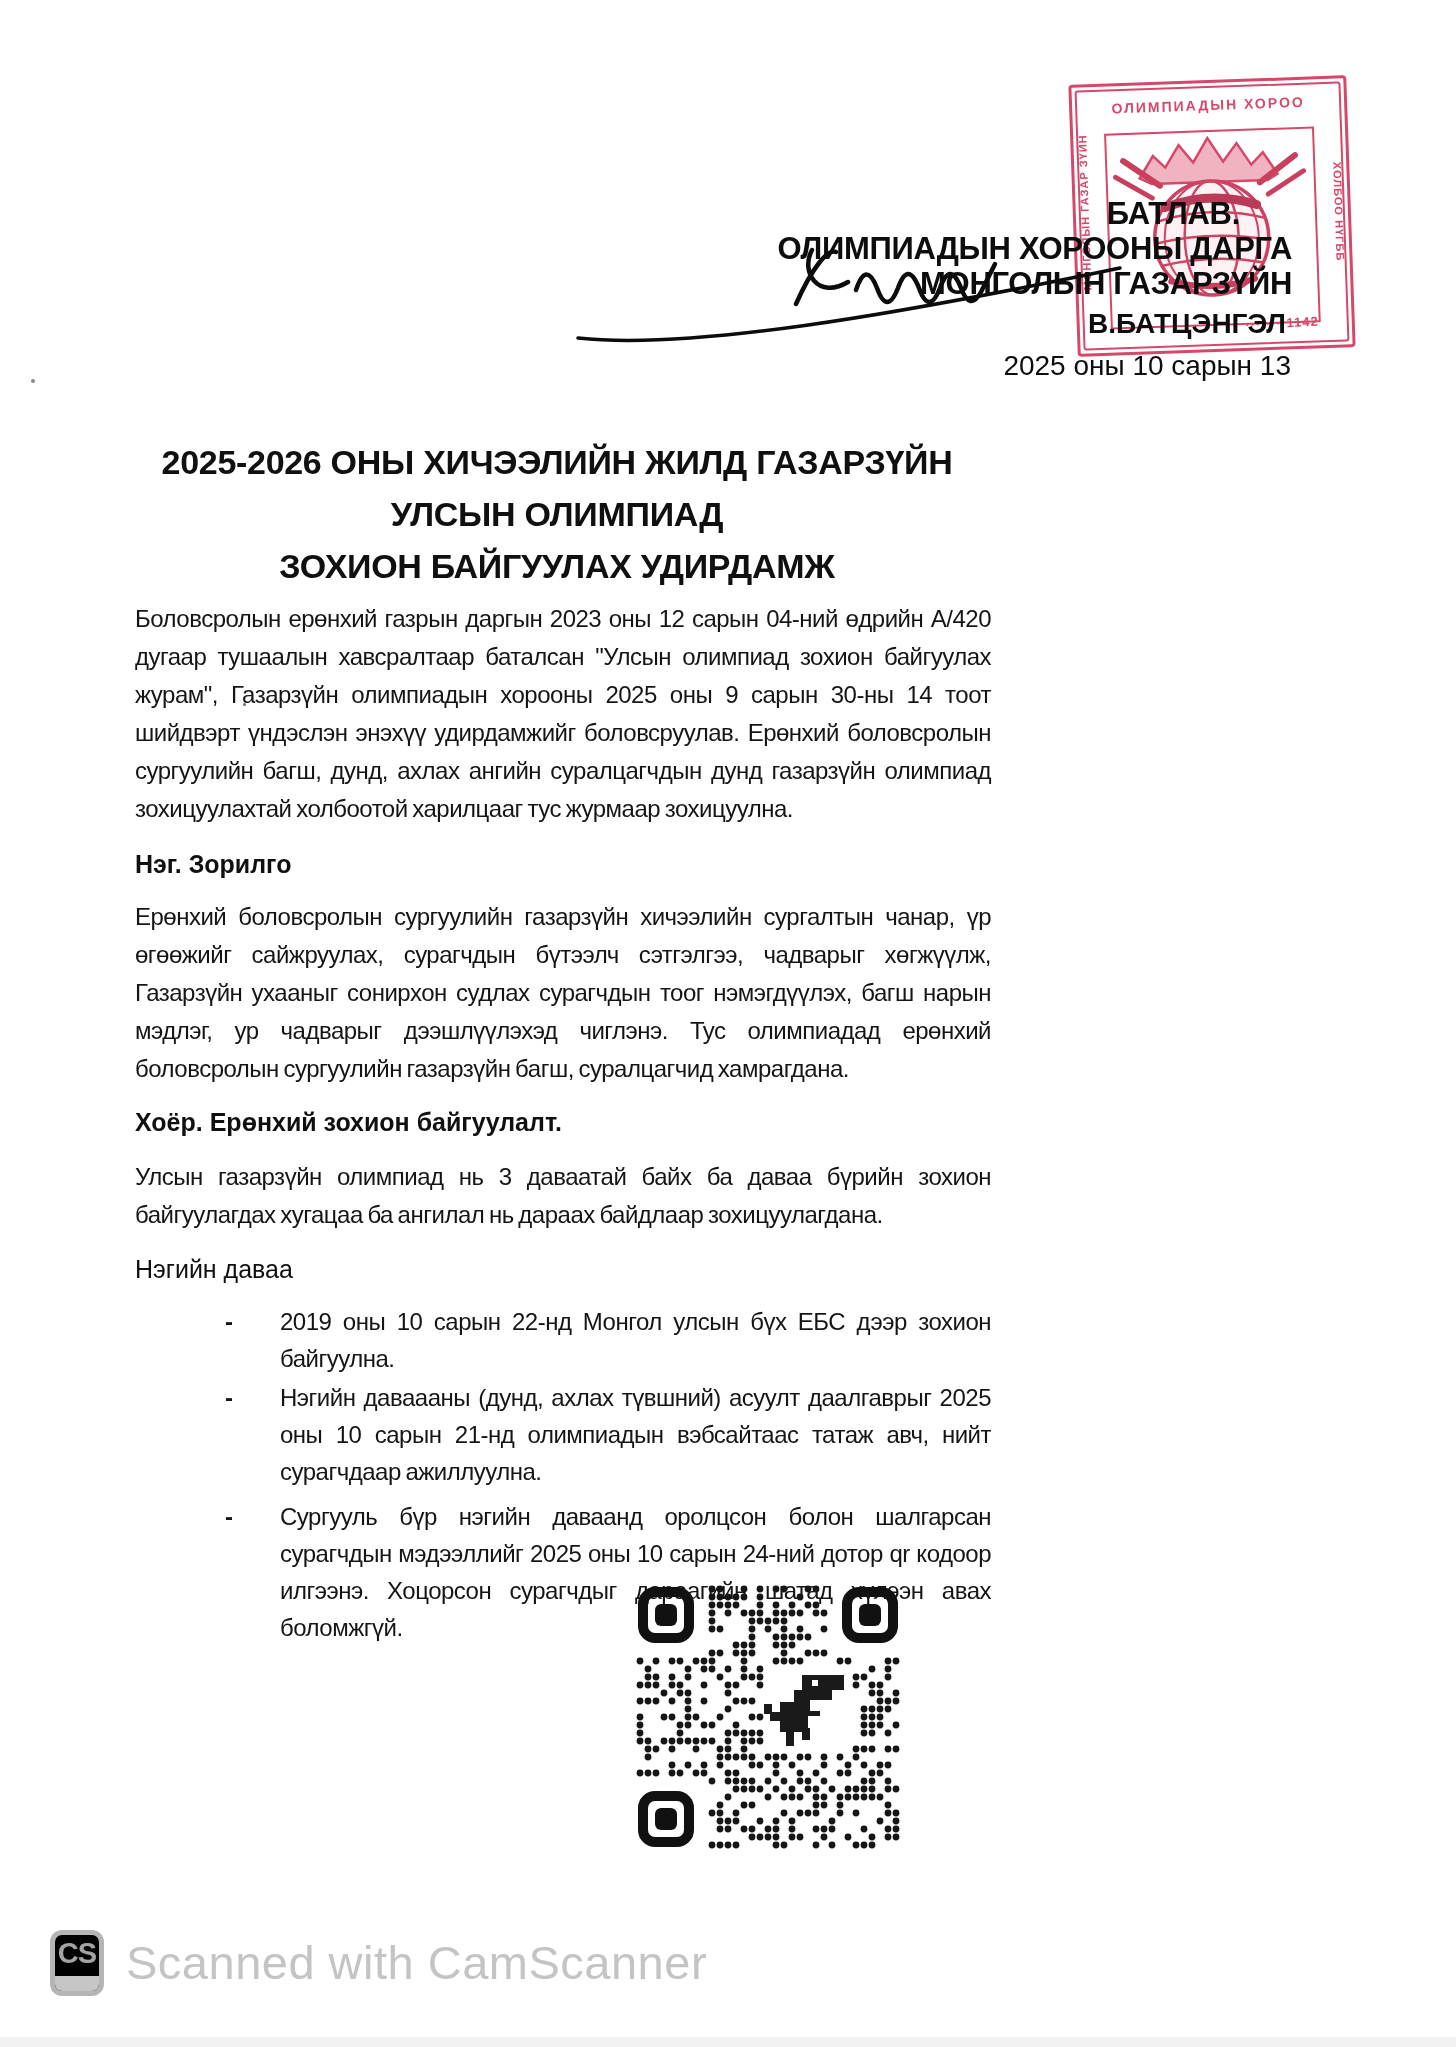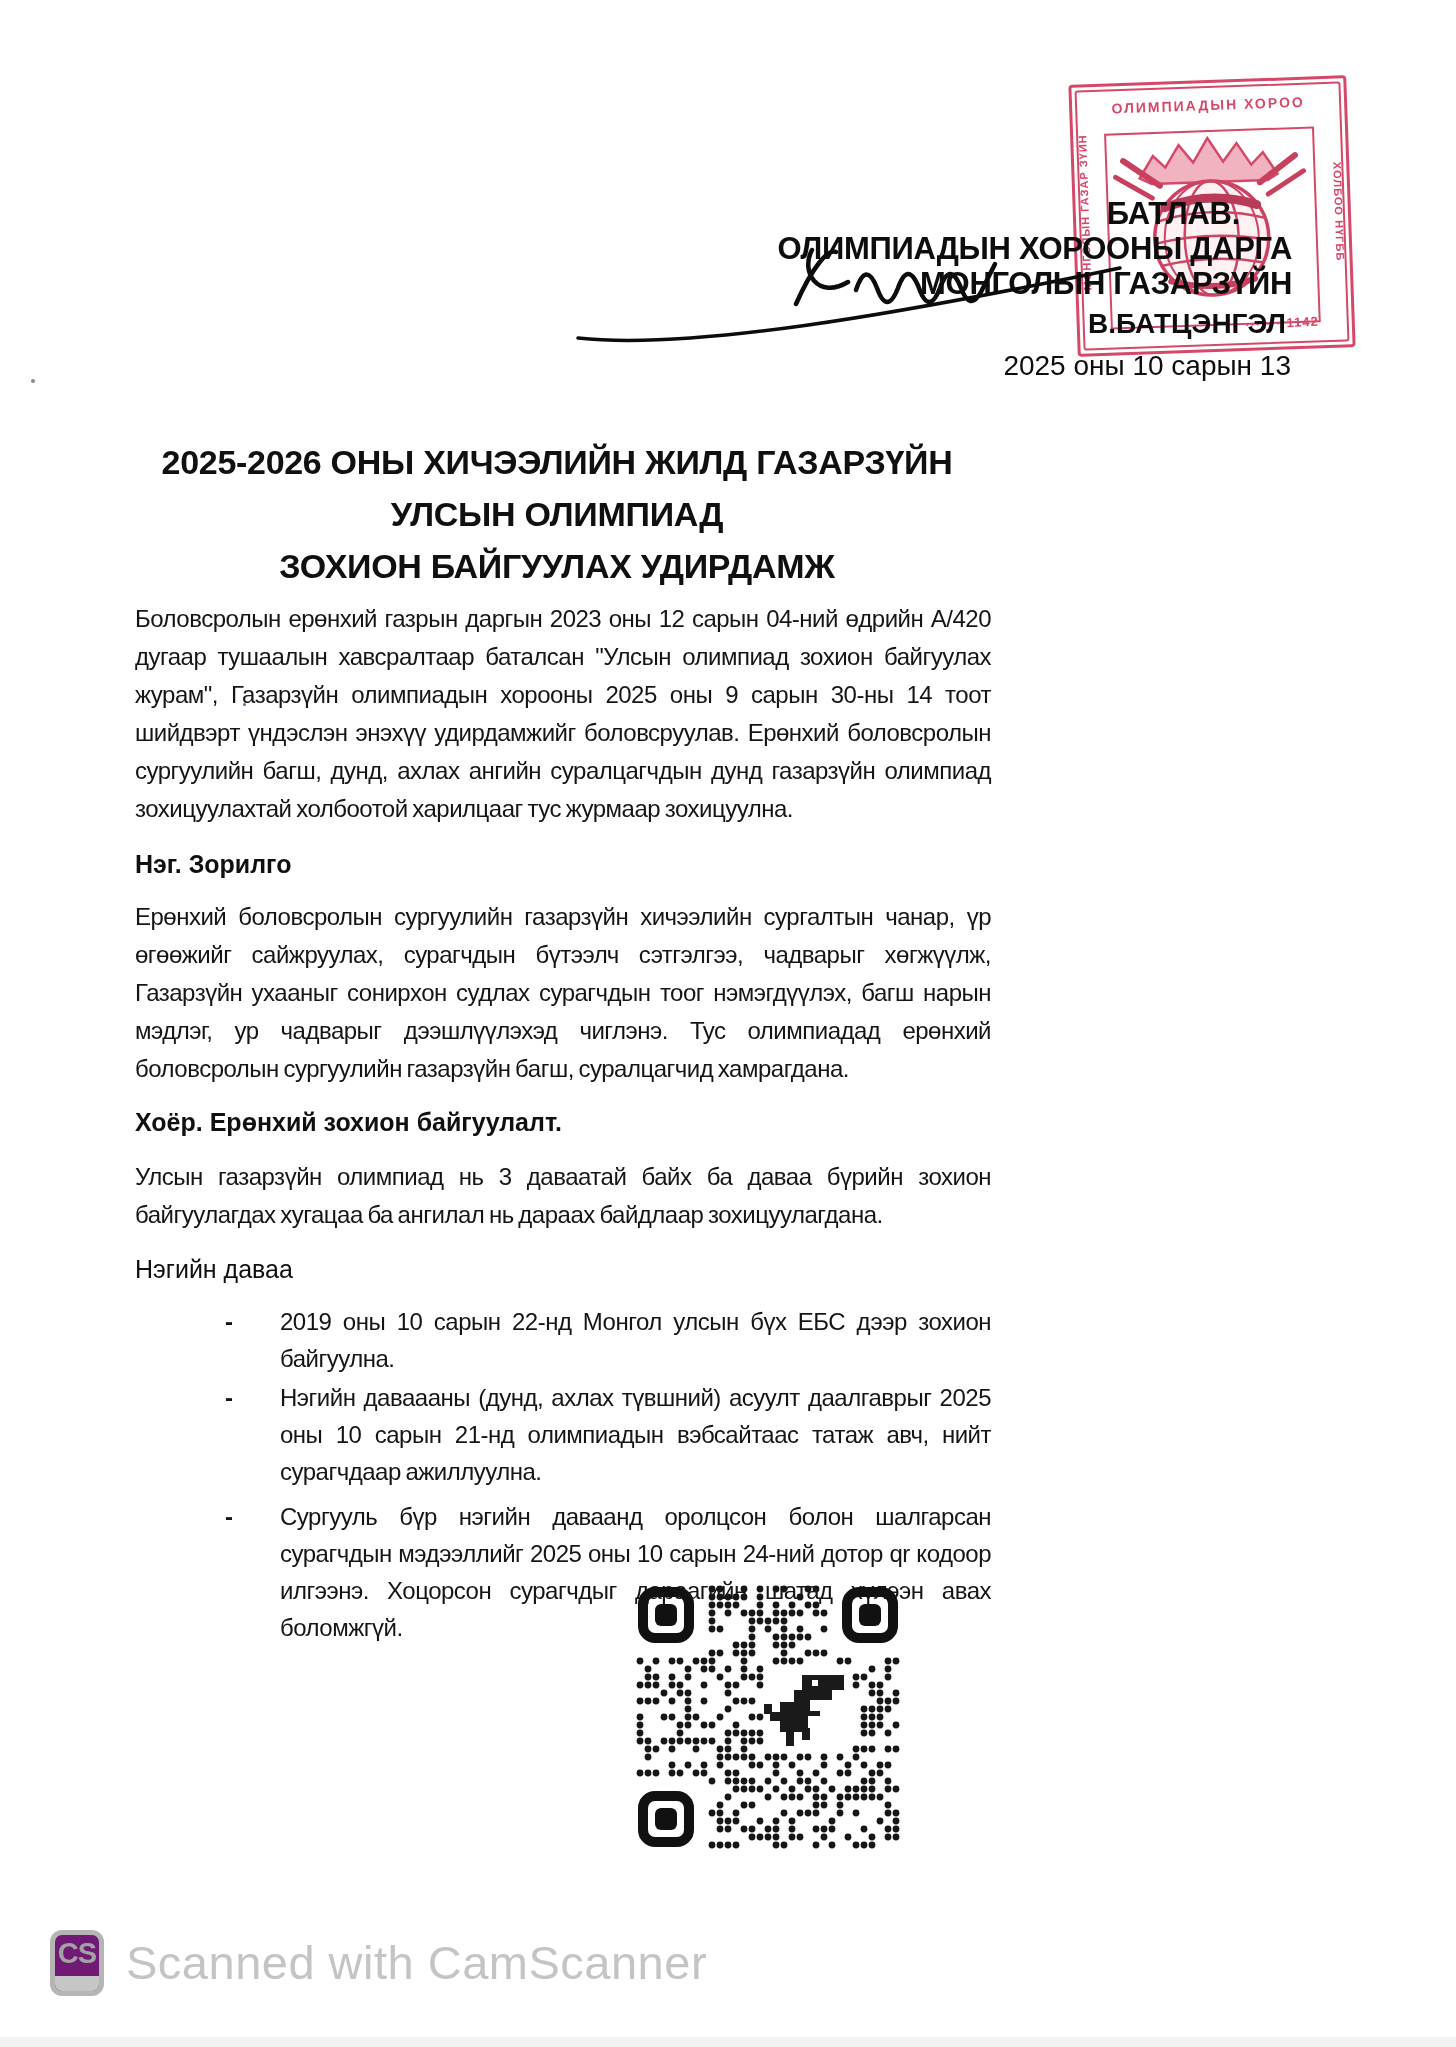--- a/index.html
+++ b/index.html
@@ -82,21 +82,21 @@
   .li + .li { margin-top:2px; }
   .li.li-gap { margin-top:8px; }
 
   
   .qr { position:absolute; left:636px; top:1585px; width:264px; height:267px; }
 
   
   .footer { position:absolute; left:50px; top:1925px; height:75px; display:flex; align-items:center; }
   .cs-badge {
     position:relative; width:54px; height:66px; border:5px solid #b5b5b5;
-    border-radius:12px; box-sizing:border-box; background:#701a75; overflow:hidden;
+    border-radius:12px; box-sizing:border-box; background:#000000; overflow:hidden;
     flex:0 0 auto;
   }
   .cs-badge .cs-label {
     position:absolute; top:2px; left:0; right:0; text-align:center;
     font-size:29px; font-weight:700; color:#a3a3a3; letter-spacing:-1px;
   }
   .cs-badge .cs-band {
     position:absolute; left:0; right:0; bottom:0; height:15px; background:#c6c6c6;
   }
   .footer-text {

